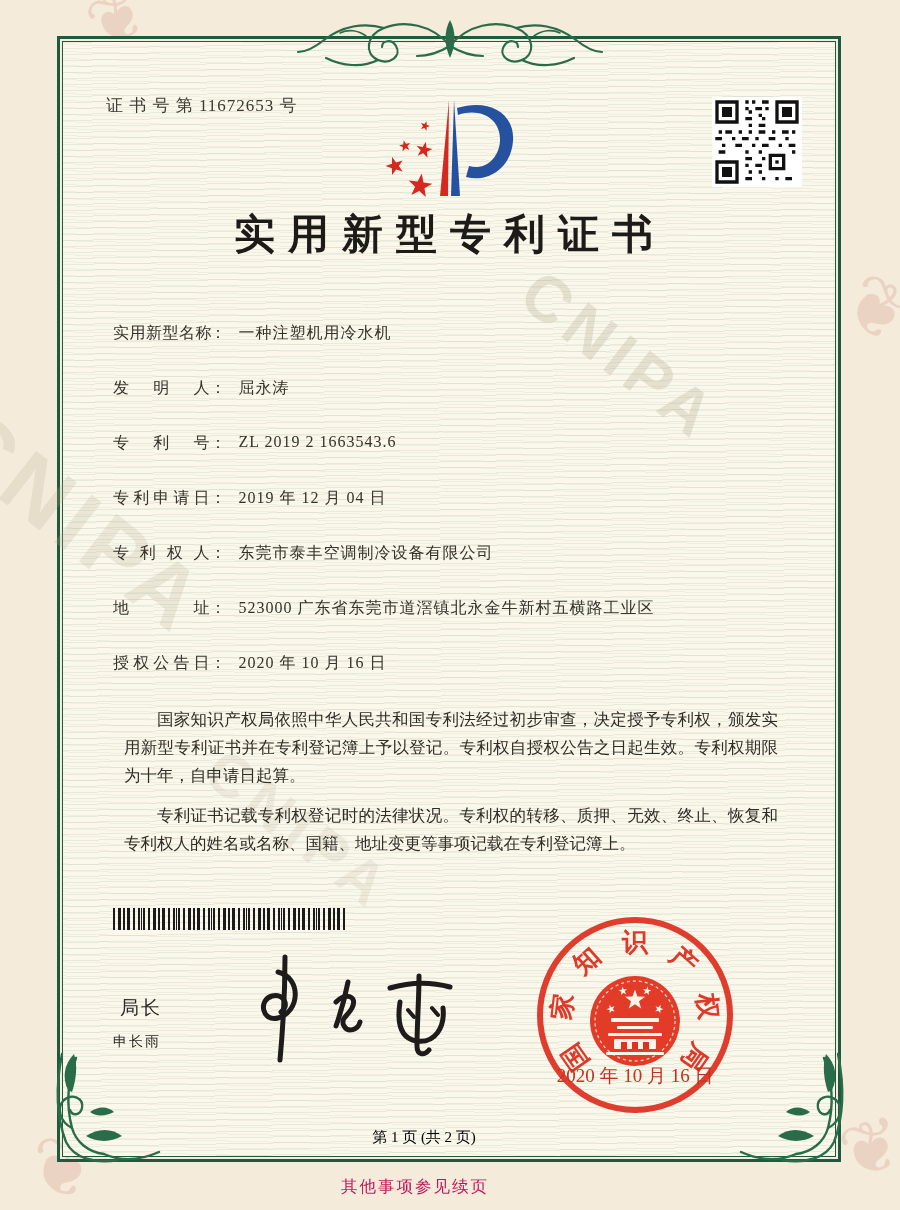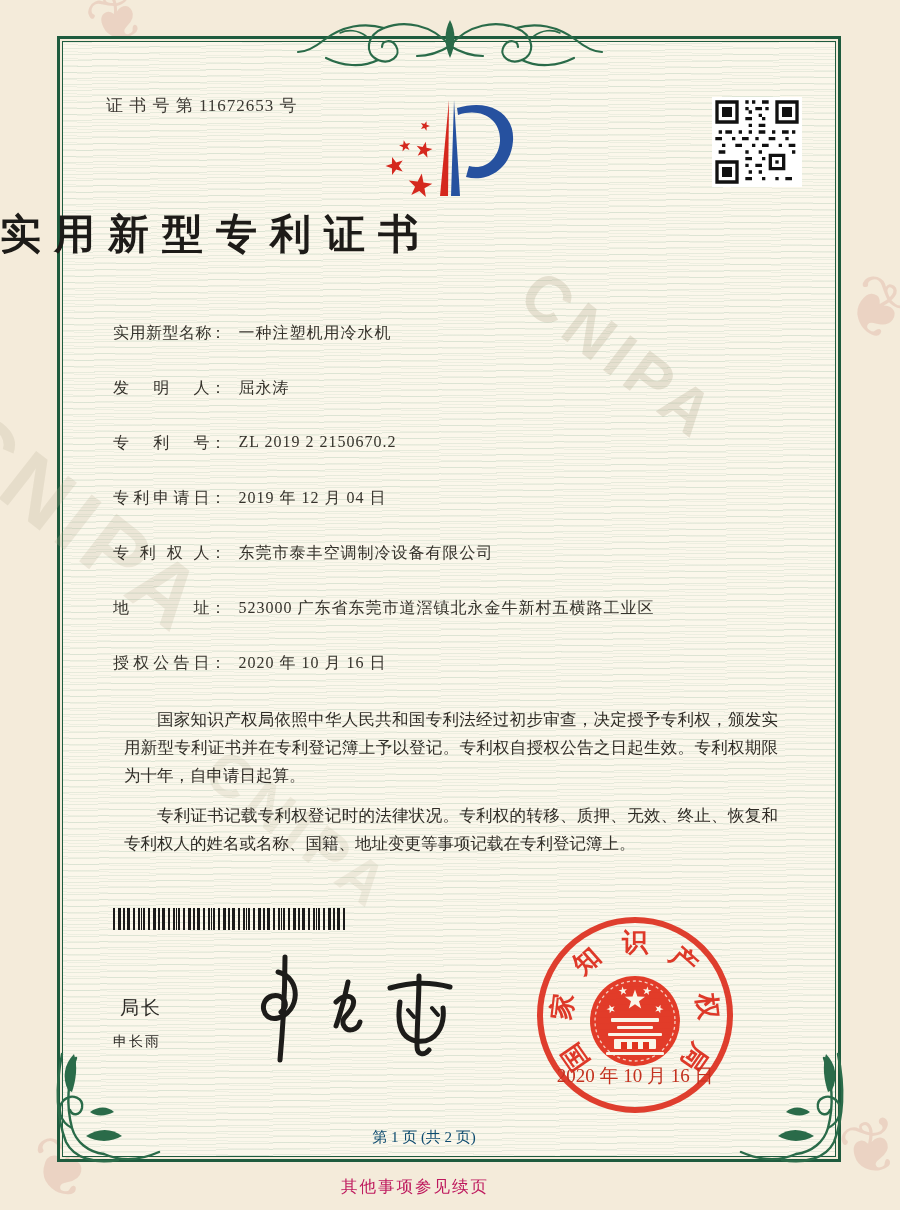--- a/index.html
+++ b/index.html
@@ -36,21 +36,21 @@
   }
   .floral{
     position:absolute;font-family:"DejaVu Sans",sans-serif;
     color:rgba(205,128,112,.22);pointer-events:none;line-height:1;
   }
   
   .cert-no{position:absolute;left:106px;top:94px;font-size:17px;letter-spacing:1px;color:#3c3933;}
   .logo{position:absolute;left:367px;top:96px;width:166px;height:114px;}
   .qr{position:absolute;left:712px;top:97px;width:90px;height:90px;}
   .title{
-    position:absolute;left:0;top:207px;width:900px;text-align:left;
+    position:absolute;left:0;top:207px;width:900px;text-align:center;
     font-size:41px;font-weight:bold;letter-spacing:13px;color:#1d1b18;
   }
   
   .frow{position:absolute;left:113px;font-size:16px;white-space:nowrap;letter-spacing:.5px;}
   .flabel{display:inline-block;width:97px;text-align:justify;text-align-last:justify;vertical-align:top;}
   .fcolon{display:inline-block;vertical-align:top;}
   .fvalue{display:inline-block;margin-left:12px;vertical-align:top;letter-spacing:1px;}
   .grant-no-group{position:absolute;left:448px;top:0;}
   .grant-no-group .flabel{width:88px;}
   
@@ -67,21 +67,21 @@
       repeating-linear-gradient(90deg,#1a1a1a 0 1px,rgba(0,0,0,0) 1px 7px);
   }
   .signer-title{position:absolute;left:120px;top:995px;font-size:19px;letter-spacing:2px;color:#2b2925;font-weight:500;}
   .signer-name{position:absolute;left:113px;top:1033px;font-size:14px;letter-spacing:2px;color:#2b2925;font-weight:500;}
   .signature{position:absolute;left:240px;top:952px;width:230px;height:115px;}
   .seal{position:absolute;left:533px;top:913px;width:204px;height:204px;}
   .seal-date{
     position:absolute;left:524px;top:1063px;width:222px;text-align:center;
     font-size:19px;color:#c3301e;font-weight:500;letter-spacing:0;
   }
-  .footer-page{position:absolute;left:0;top:1128px;width:848px;text-align:center;font-size:15px;color:#0c4a6e;}
+  .footer-page{position:absolute;left:0;top:1128px;width:848px;text-align:center;font-size:15px;color:#000000;}
   .footer-note{position:absolute;left:0;top:1176px;width:830px;text-align:center;font-size:16.5px;color:#be185d;letter-spacing:2px;}
 </style>
 </head>
 <body>
 
 <span class="floral" style="left:88px;top:-18px;font-size:70px;transform:rotate(-25deg);">❦</span>
 <span class="floral" style="left:846px;top:270px;font-size:78px;transform:rotate(35deg);">❦</span>
 <span class="floral" style="left:30px;top:1128px;font-size:80px;transform:rotate(10deg);">❦</span>
 <span class="floral" style="left:840px;top:1110px;font-size:74px;transform:rotate(-15deg);">❦</span>
 
@@ -164,21 +164,21 @@
 
 <div class="title">实用新型专利证书</div>
 
 <div class="frow" style="top:323px;">
   <span class="flabel">实用新型名称</span><span class="fcolon">：</span><span class="fvalue">一种注塑机用冷水机</span>
 </div>
 <div class="frow" style="top:378px;">
   <span class="flabel">发明人</span><span class="fcolon">：</span><span class="fvalue">屈永涛</span>
 </div>
 <div class="frow" style="top:433px;">
-  <span class="flabel">专利号</span><span class="fcolon">：</span><span class="fvalue">ZL 2019 2 2150670.2</span>
+  <span class="flabel">专利号</span><span class="fcolon">：</span><span class="fvalue">ZL 2019 2 1663543.6</span>
 </div>
 <div class="frow" style="top:488px;">
   <span class="flabel">专利申请日</span><span class="fcolon">：</span><span class="fvalue">2019 年 12 月 04 日</span>
 </div>
 <div class="frow" style="top:543px;">
   <span class="flabel">专利权人</span><span class="fcolon">：</span><span class="fvalue">东莞市泰丰空调制冷设备有限公司</span>
 </div>
 <div class="frow" style="top:598px;">
   <span class="flabel">地址</span><span class="fcolon">：</span><span class="fvalue">523000 广东省东莞市道滘镇北永金牛新村五横路工业区</span>
 </div>

